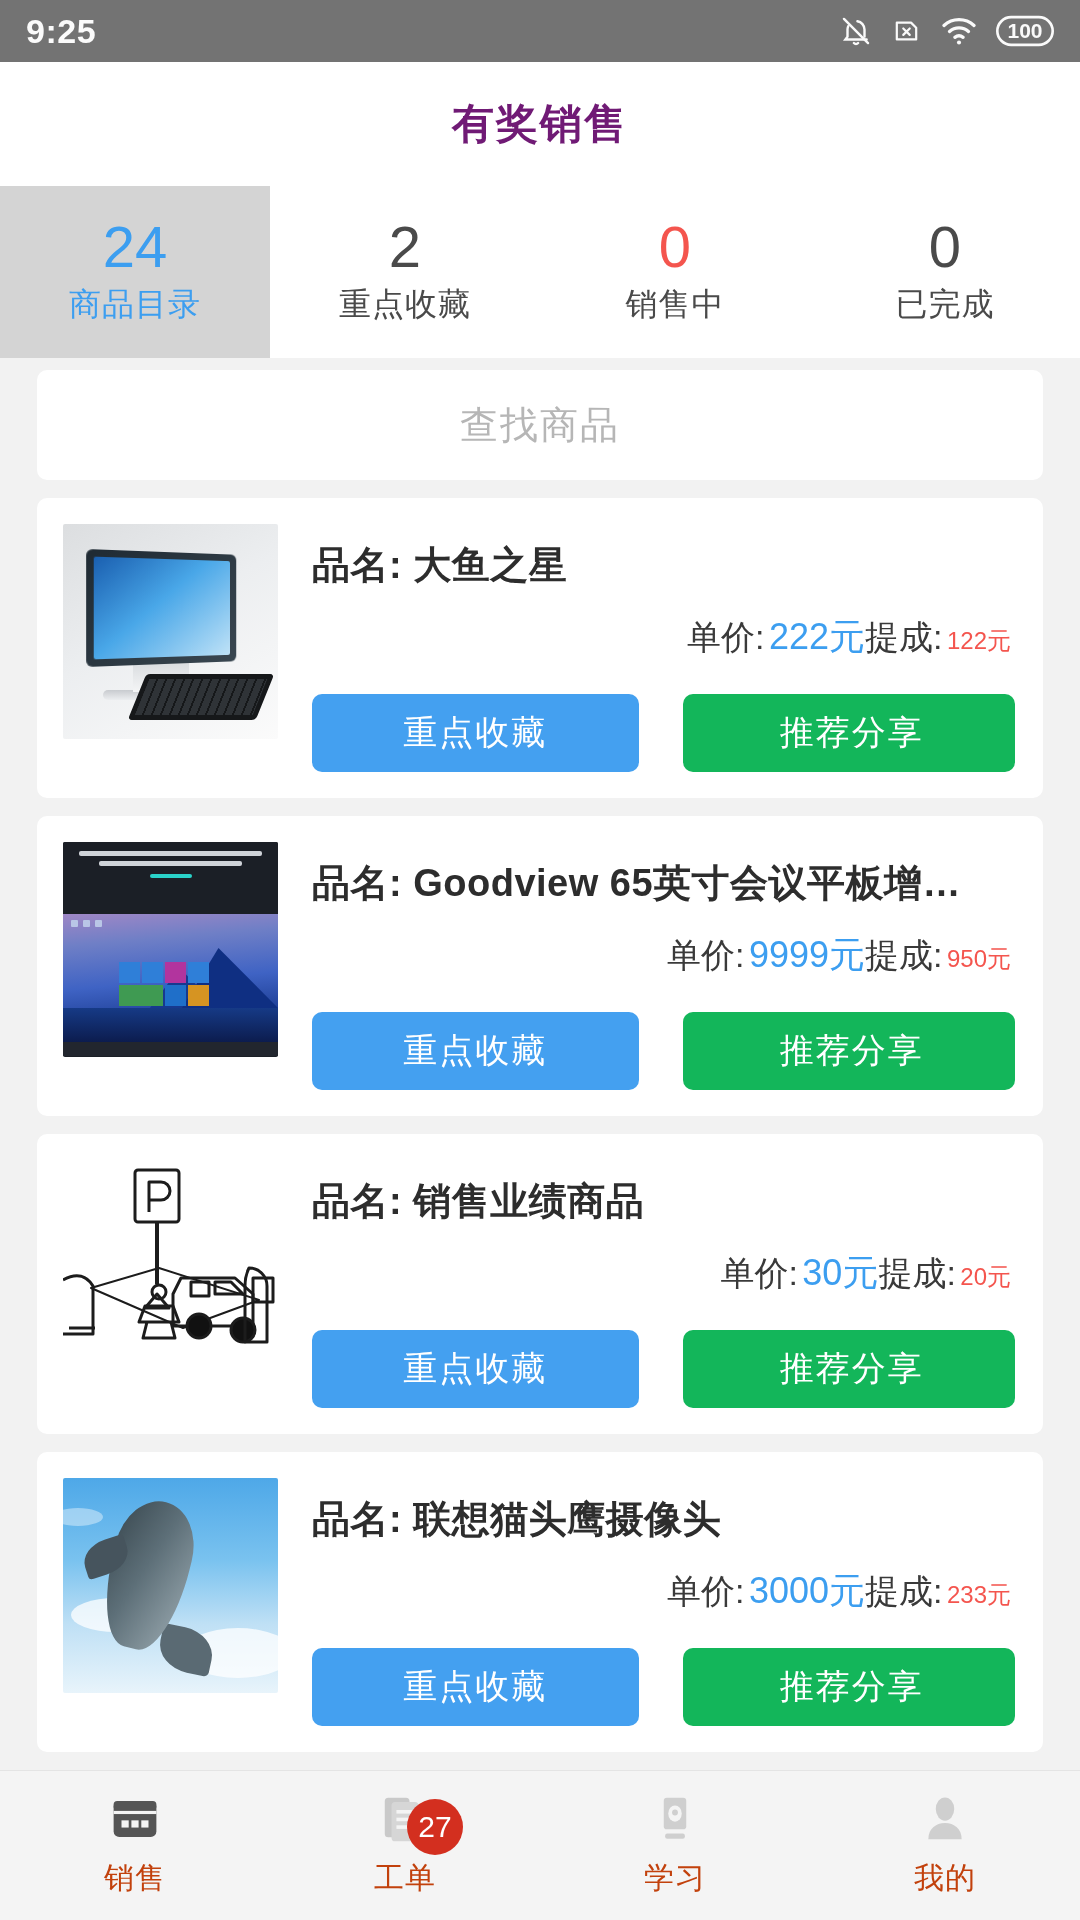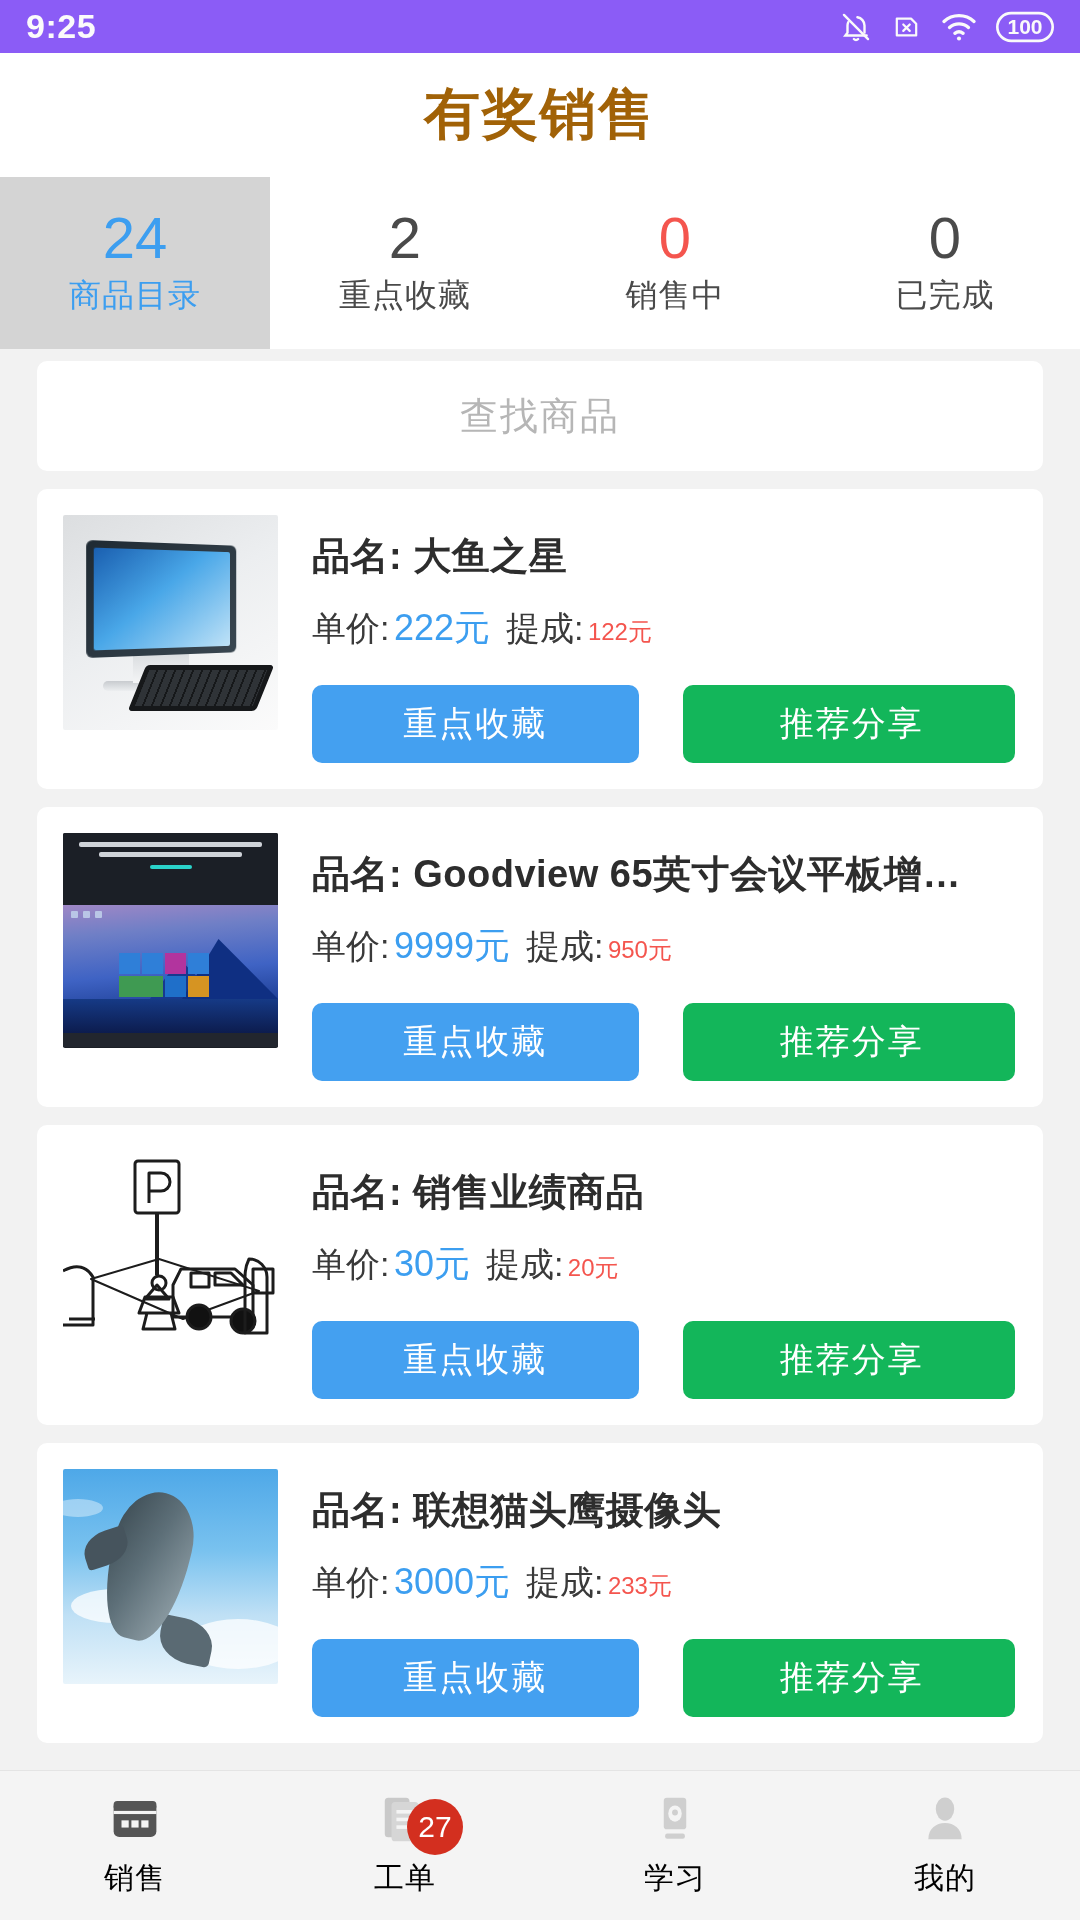--- a/index.html
+++ b/index.html
@@ -6,34 +6,34 @@
   html, body {
     width: 1080px; height: 1920px;
     font-family: "Liberation Sans", "DejaVu Sans", sans-serif;
     background: #f2f2f2;
     overflow: hidden;
   }
   .phone { position: relative; width: 1080px; height: 1920px; background: #f2f2f2; }
 
   
   .statusbar {
-    height: 53px; background: #8b5cf6;
+    height: 62px; background: #737373;
     display: flex; align-items: center; justify-content: space-between;
     padding: 0 26px;
   }
   .status-time { color: #fbfbfb; font-size: 34px; font-weight: bold; letter-spacing: 0.5px; }
   .status-icons { display: flex; align-items: center; gap: 18px; }
   .status-icons svg { display: block; }
 
   
   .titlebar {
     height: 124px; background: #ffffff;
     display: flex; align-items: center; justify-content: center;
   }
-  .title-text { font-size: 56px; font-weight: bold; color: #a16207; letter-spacing: 2px; }
+  .title-text { font-size: 42px; font-weight: bold; color: #701a75; letter-spacing: 2px; }
 
   
   .tabrow { display: flex; height: 172px; background: #ffffff; }
   .tab {
     flex: 1; display: flex; flex-direction: column;
     align-items: center; justify-content: center; gap: 6px;
   }
   .tab.active { background: #d4d4d4; flex: 0 0 270px; }
   .tab-num { font-size: 58px; font-weight: normal; line-height: 1.05; }
   .tab-label { font-size: 32px; letter-spacing: 1px; text-align: center; }
@@ -56,21 +56,21 @@
   .thumb {
     width: 215px; height: 215px; flex: 0 0 215px;
     border-radius: 2px; overflow: hidden; position: relative; background: #eee;
   }
   .pinfo { flex: 1; padding-left: 34px; display: flex; flex-direction: column; }
   .pname {
     font-size: 38px; font-weight: bold; color: #2d2d2d;
     white-space: nowrap; overflow: hidden; text-overflow: ellipsis;
     margin-top: 16px; letter-spacing: 0.5px;
   }
-  .prow { display: flex; justify-content: flex-start; align-items: baseline; margin-top: 22px; padding-right: 4px; gap: 16px;}
+  .prow { display: flex; justify-content: flex-end; align-items: baseline; margin-top: 22px; padding-right: 4px;}
   .plabel { font-size: 34px; color: #3a3a3a; }
   .pprice { font-size: 36px; color: #3c9ef0; }
   .pcomm { font-size: 24px; color: #f4554e; }
   .pbtns { display: flex; gap: 44px; margin-top: 32px; }
   .btn {
     flex: 1; height: 78px; border-radius: 10px;
     display: flex; align-items: center; justify-content: center;
     font-size: 34px; color: #ffffff; letter-spacing: 2px; border: none;
   }
   .btn-fav { background: #44a0f0; }
@@ -124,21 +124,21 @@
   }
   .cloud { position:absolute; background:#ffffff; opacity:0.75; border-radius:50%; }
 
   
   .bottomnav {
     position:absolute; left:0; bottom:0; width:100%; height:150px;
     background:#f4f4f4; display:flex; border-top:1px solid #e4e4e4;
   }
   .navitem { flex:1; display:flex; flex-direction:column; align-items:center; justify-content:center; gap: 12px; position:relative; }
   .navicon { width: 54px; height: 54px; position:relative; }
-  .navlabel { font-size: 30px; color: #000000; letter-spacing:1px; }
+  .navlabel { font-size: 30px; color: #c2410c; letter-spacing:1px; }
   .badge {
     position:absolute; left: 50%; margin-left: 2px; top: 28px;
     min-width: 56px; height: 56px; border-radius: 28px; background:#d32f1f;
     color:#fff; font-size:30px; display:flex; align-items:center; justify-content:center;
     padding: 0 8px;
   }
 </style>
 </head>
 <body>
 

